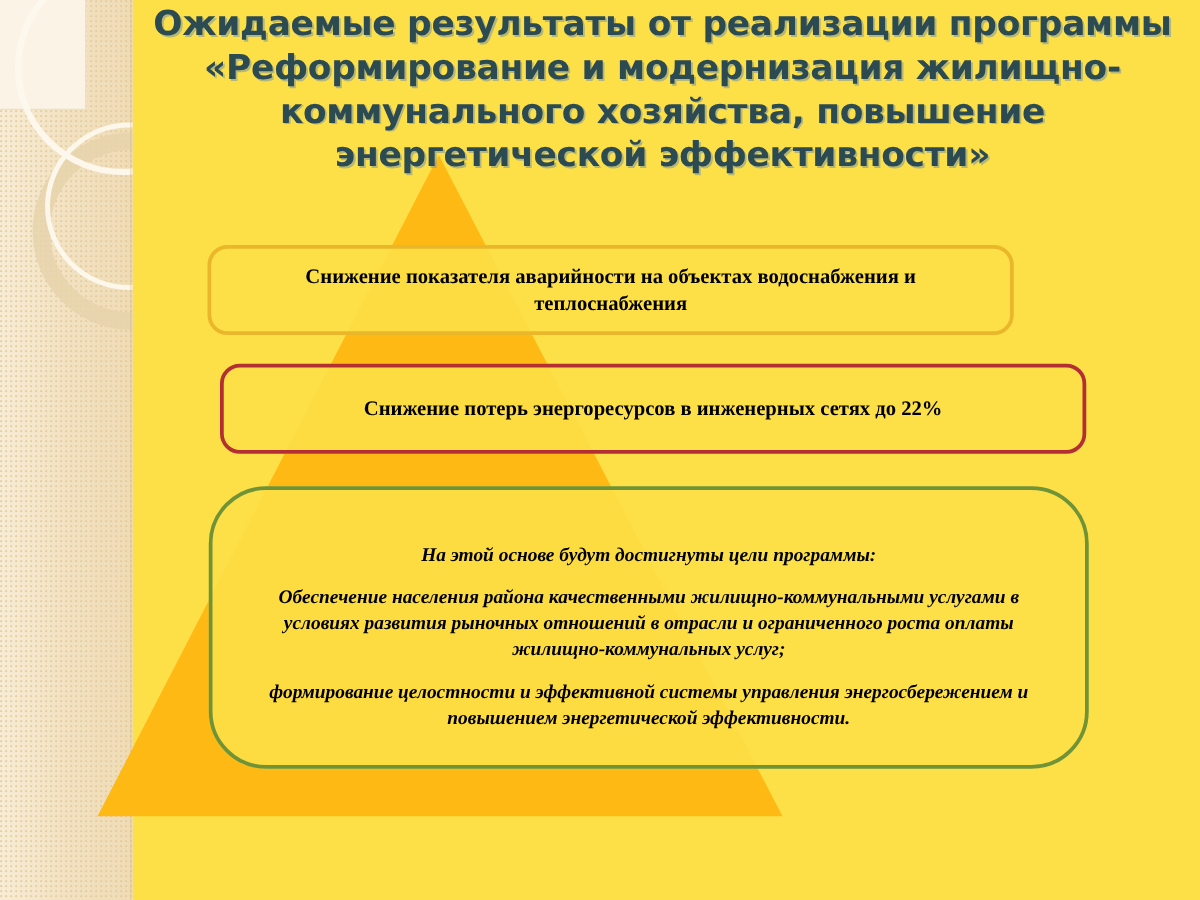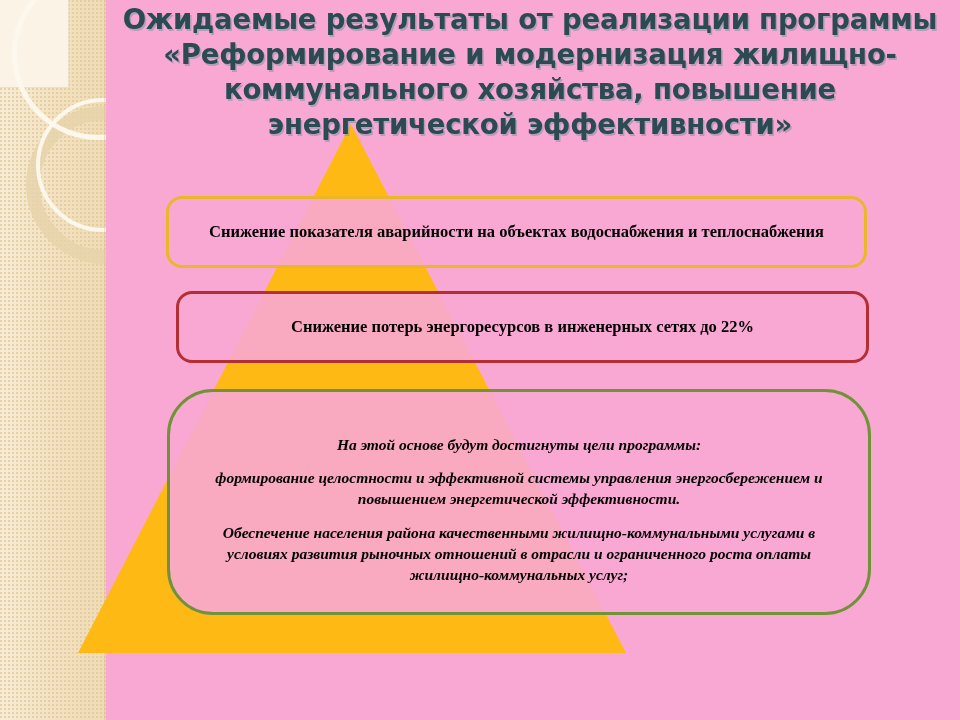--- a/index.html
+++ b/index.html
@@ -11,21 +11,21 @@
     width: 960px;
     height: 720px;
     overflow: hidden;
     font-family: "Liberation Serif", "DejaVu Serif", serif;
   }
 
   #slide {
     position: relative;
     width: 960px;
     height: 720px;
-    background: #f9a8d4;
+    background: #fde047;
     overflow: hidden;
   }
 
   
   .sidebar {
     position: absolute;
     left: 0;
     top: 0;
     width: 106px;
     height: 720px;
@@ -126,21 +126,21 @@
   }
   .box-inner {
     width: 100%;
     text-align: center;
     color: #000000;
   }
 
   .box-1 {
     left: 166px;
     top: 196px;
-    width: 701px;
+    width: 645px;
     height: 72px;
     border: 3px solid #eab62a;
     border-radius: 16px;
   }
   .box-1 .box-inner {
     font-size: 16.5px;
     line-height: 22px;
     font-weight: bold;
     padding: 0 34px;
   }
@@ -231,18 +231,18 @@
     <div class="box-inner">Снижение показателя аварийности на объектах водоснабжения и теплоснабжения</div>
   </div>
 
   <div class="box box-2">
     <div class="box-inner">Снижение потерь энергоресурсов в инженерных сетях до 22%</div>
   </div>
 
   <div class="box box-3">
     <div class="box-inner">
       <p class="goal-head">На этой основе будут достигнуты цели программы:</p>
+      <p class="goal-p">Обеспечение населения района качественными  жилищно-коммунальными  услугами  в условиях развития рыночных  отношений в отрасли и ограниченного  роста оплаты жилищно-коммунальных  услуг;</p>
       <p class="goal-p">формирование целостности и эффективной системы управления энергосбережением и повышением энергетической  эффективности.</p>
-      <p class="goal-p">Обеспечение населения района качественными  жилищно-коммунальными  услугами  в условиях развития рыночных  отношений в отрасли и ограниченного  роста оплаты жилищно-коммунальных  услуг;</p>
     </div>
   </div>
 
 </div>
 
 </body></html>

